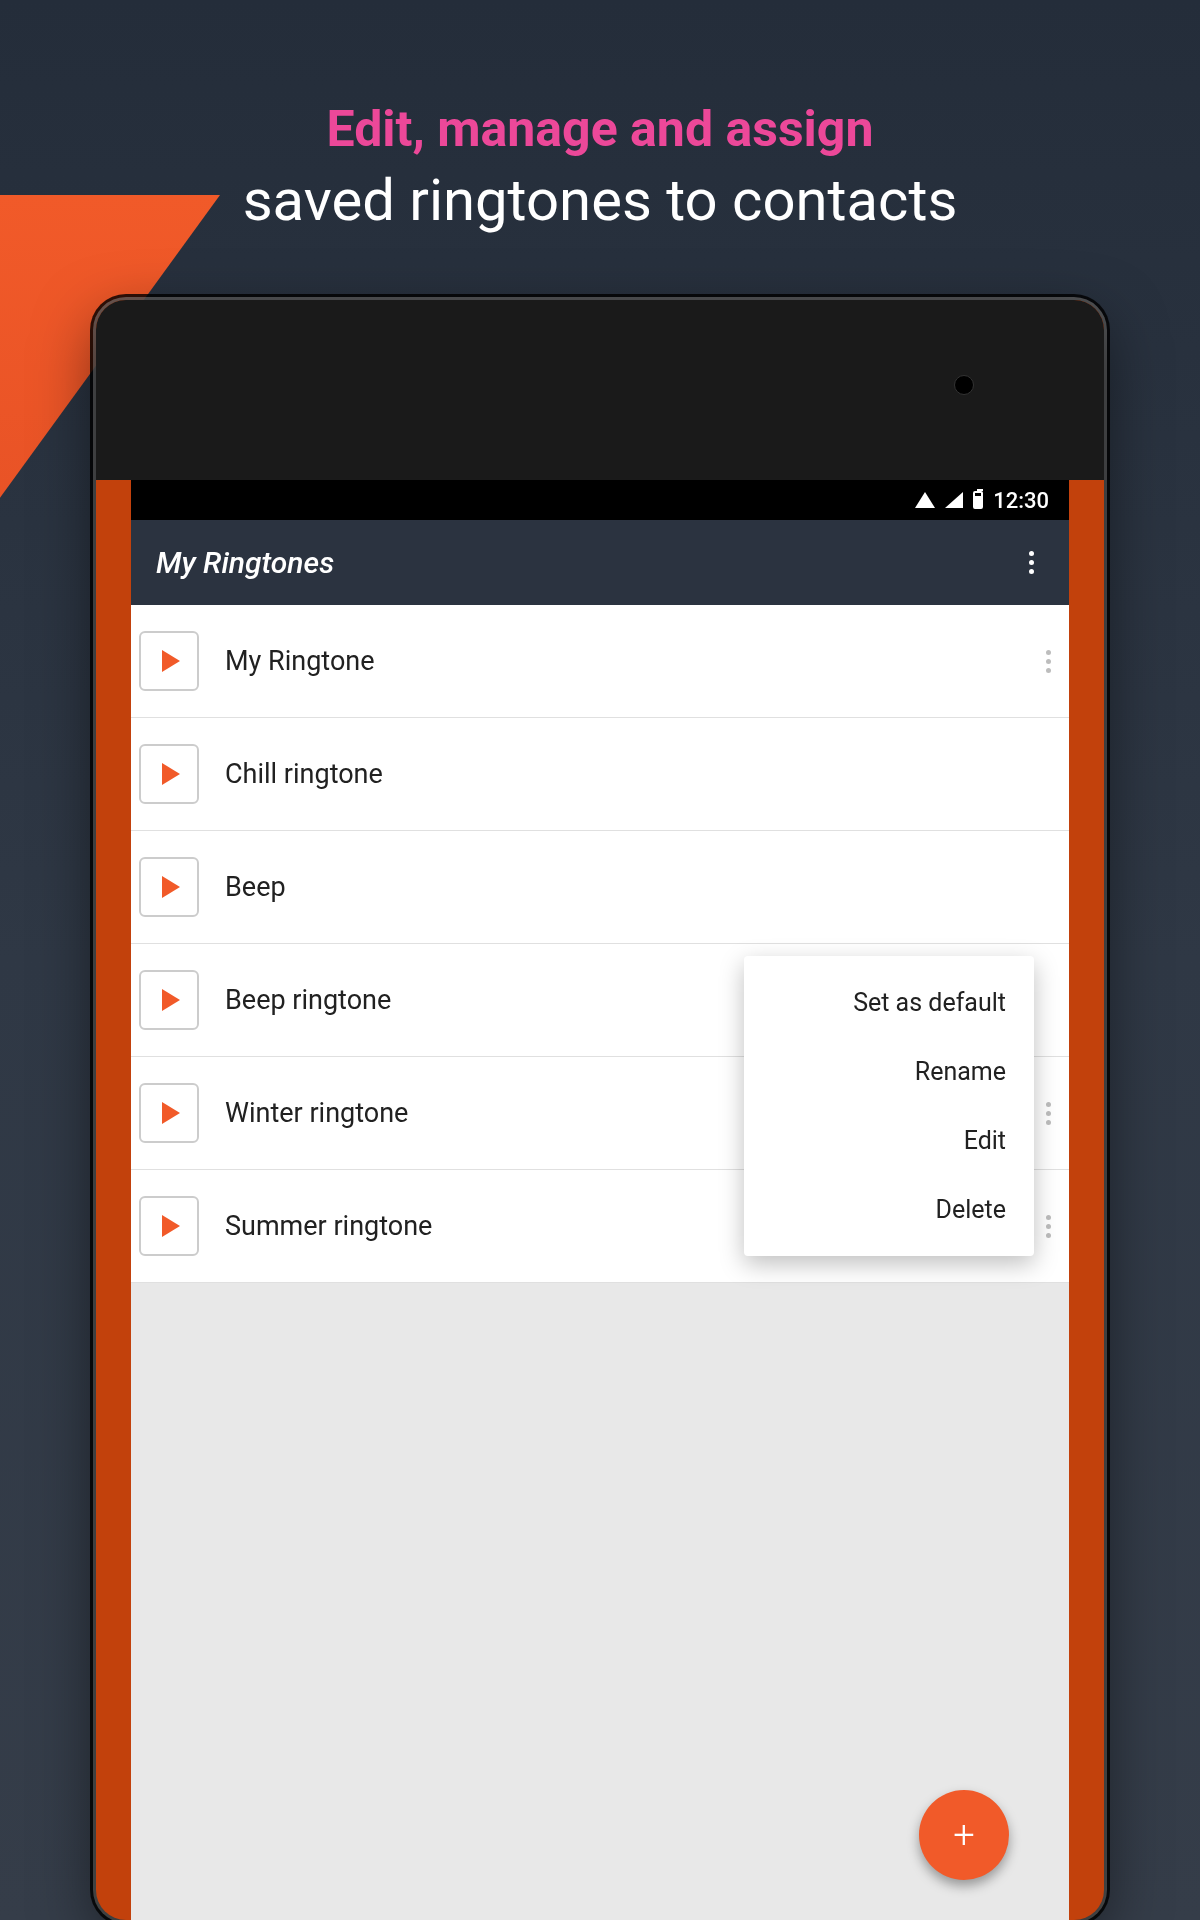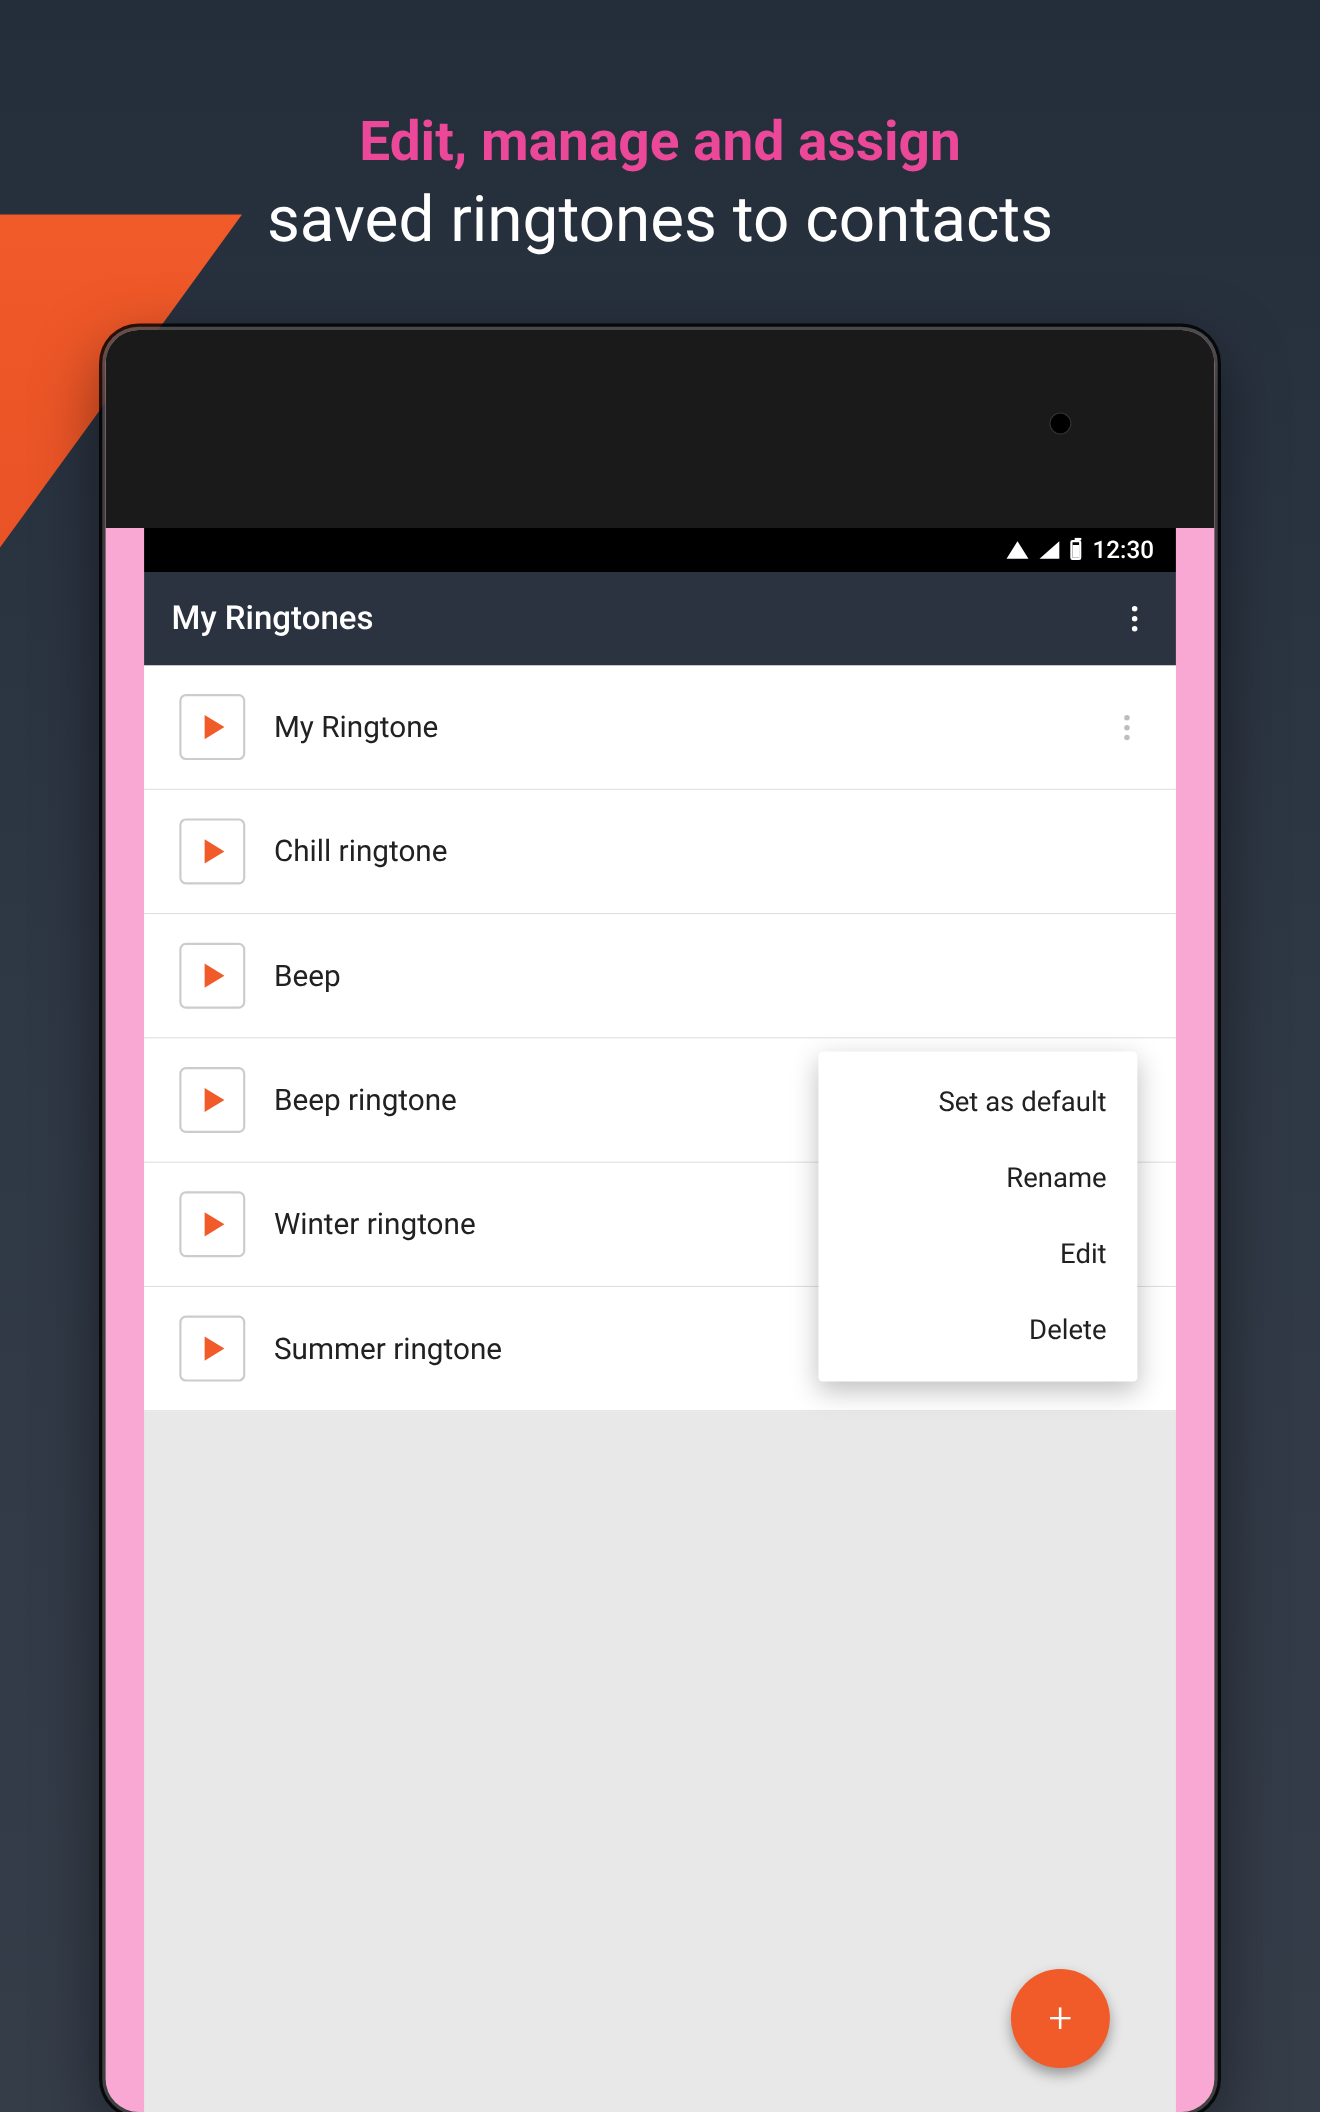--- a/index.html
+++ b/index.html
@@ -62,21 +62,21 @@
       margin-top: 8px;
     }
     
     
     .tablet-frame {
       position: absolute;
       top: 300px;
       left: 96px;
       width: 1008px;
       height: 1620px;
-      background: #f9a8d4;
+      background: #c2410c;
       border-radius: 30px;
       box-shadow: 0 20px 60px rgba(0,0,0,0.5), 0 0 0 3px rgba(255,255,255,0.3), 0 0 0 6px rgba(0,0,0,0.8);
       overflow: hidden;
     }
     
     
     .tablet-bezel-top {
       position: relative;
       width: 100%;
       height: 180px;
@@ -128,20 +128,21 @@
       display: flex;
       align-items: center;
       justify-content: space-between;
       padding: 0 25px;
     }
     
     .app-title {
       color: #ffffff;
       font-size: 30px;
       font-weight: 500;
+      font-style: italic;
     }
     
     .toolbar-more {
       color: #fff;
       display: flex;
       flex-direction: column;
       gap: 4px;
       padding: 10px;
     }
     
@@ -153,21 +154,21 @@
     }
     
     
     .ringtone-list {
       background: #fff;
     }
     
     .list-item {
       display: flex;
       align-items: center;
-      padding: 26px 32px;
+      padding: 26px 8px;
       border-bottom: 1px solid #e0e0e0;
       gap: 26px;
       position: relative;
     }
     
     .play-button {
       width: 60px;
       height: 60px;
       border: 2px solid #cccccc;
       border-radius: 6px;

